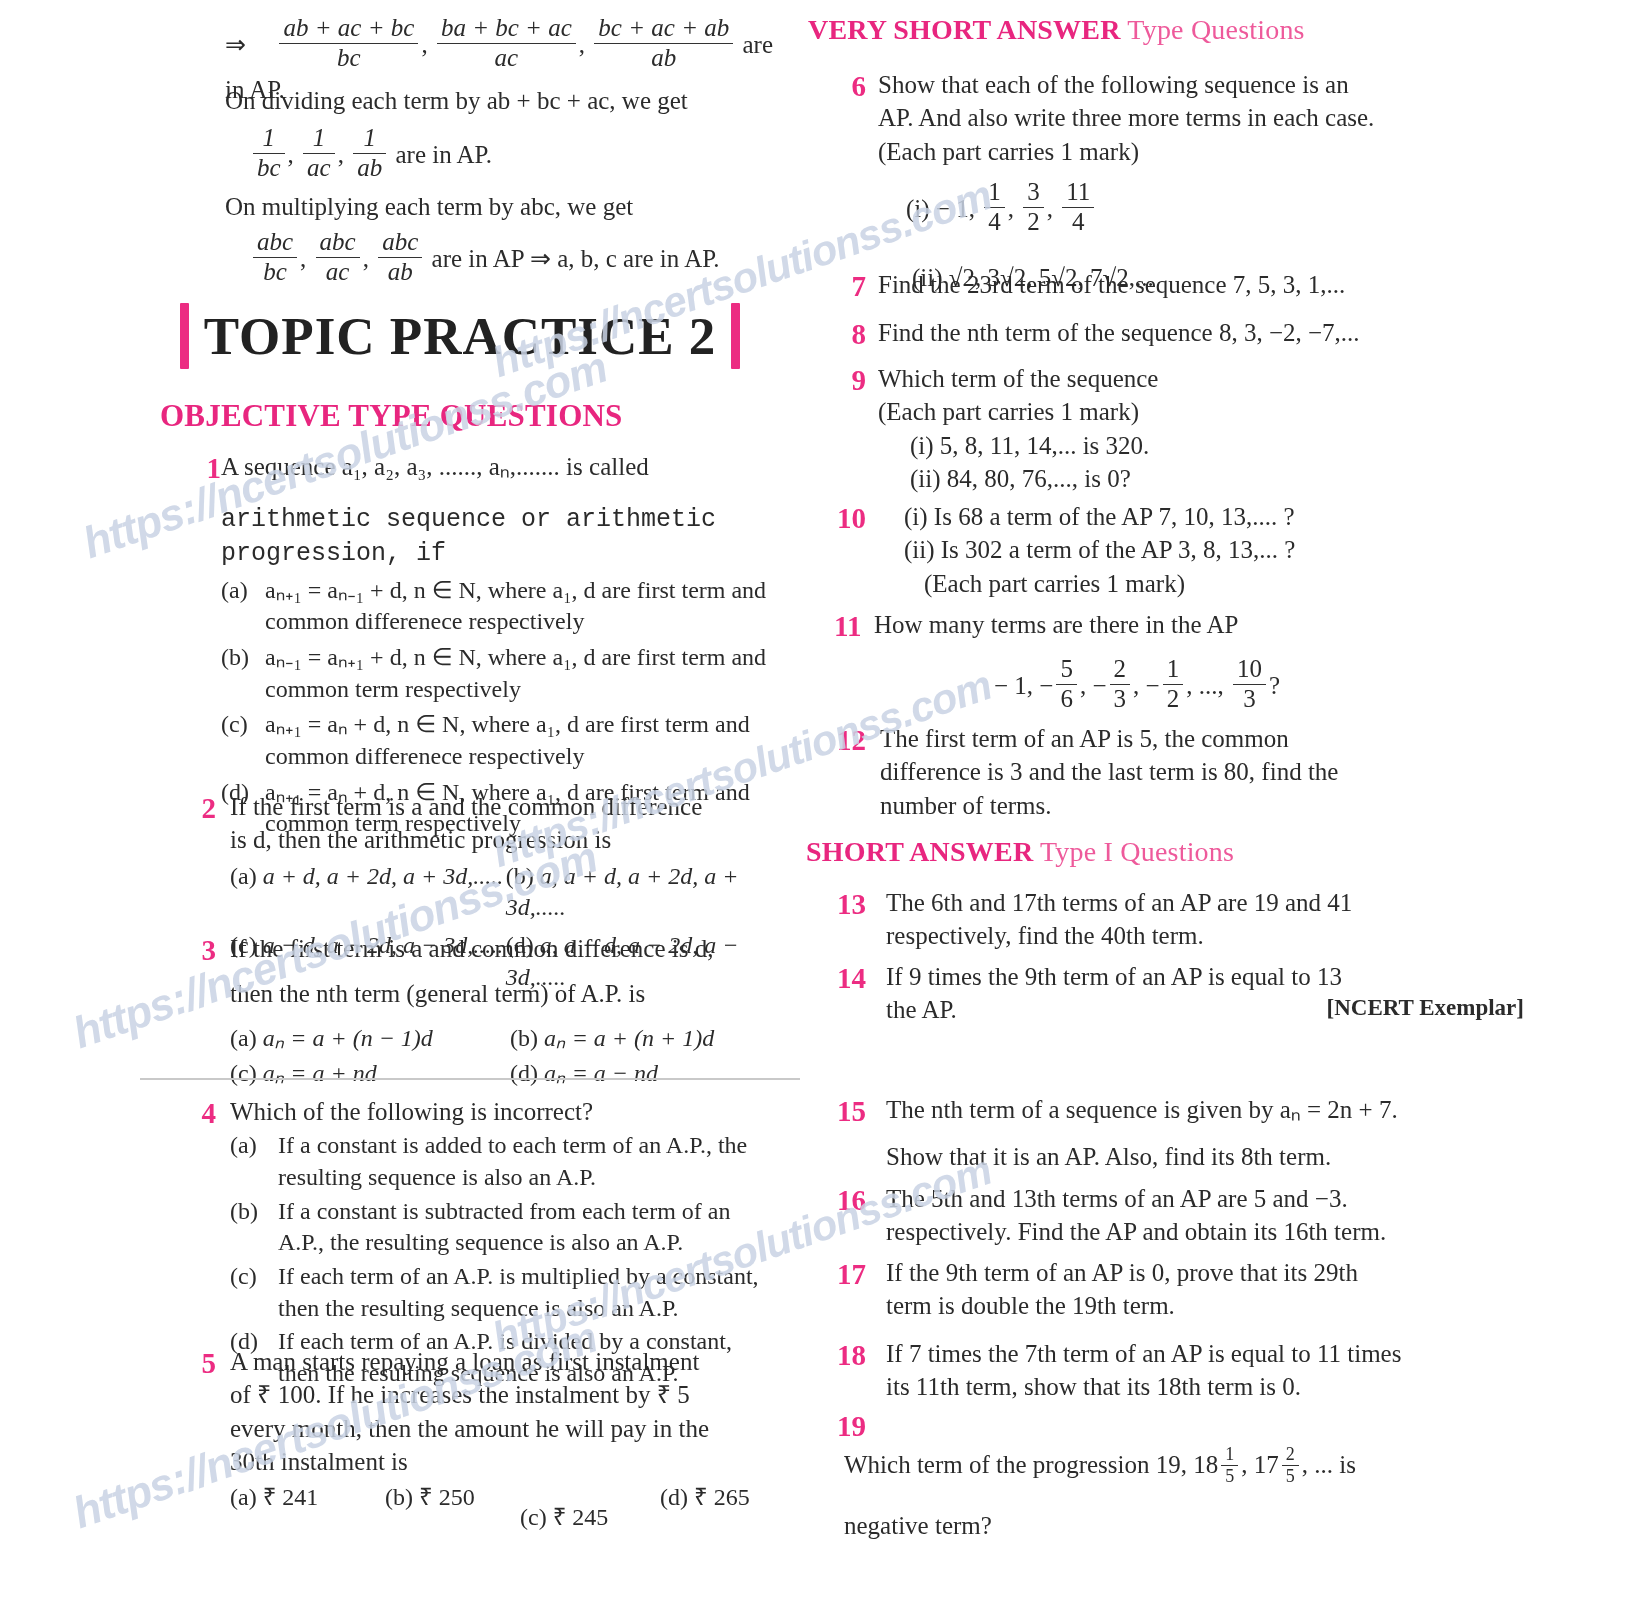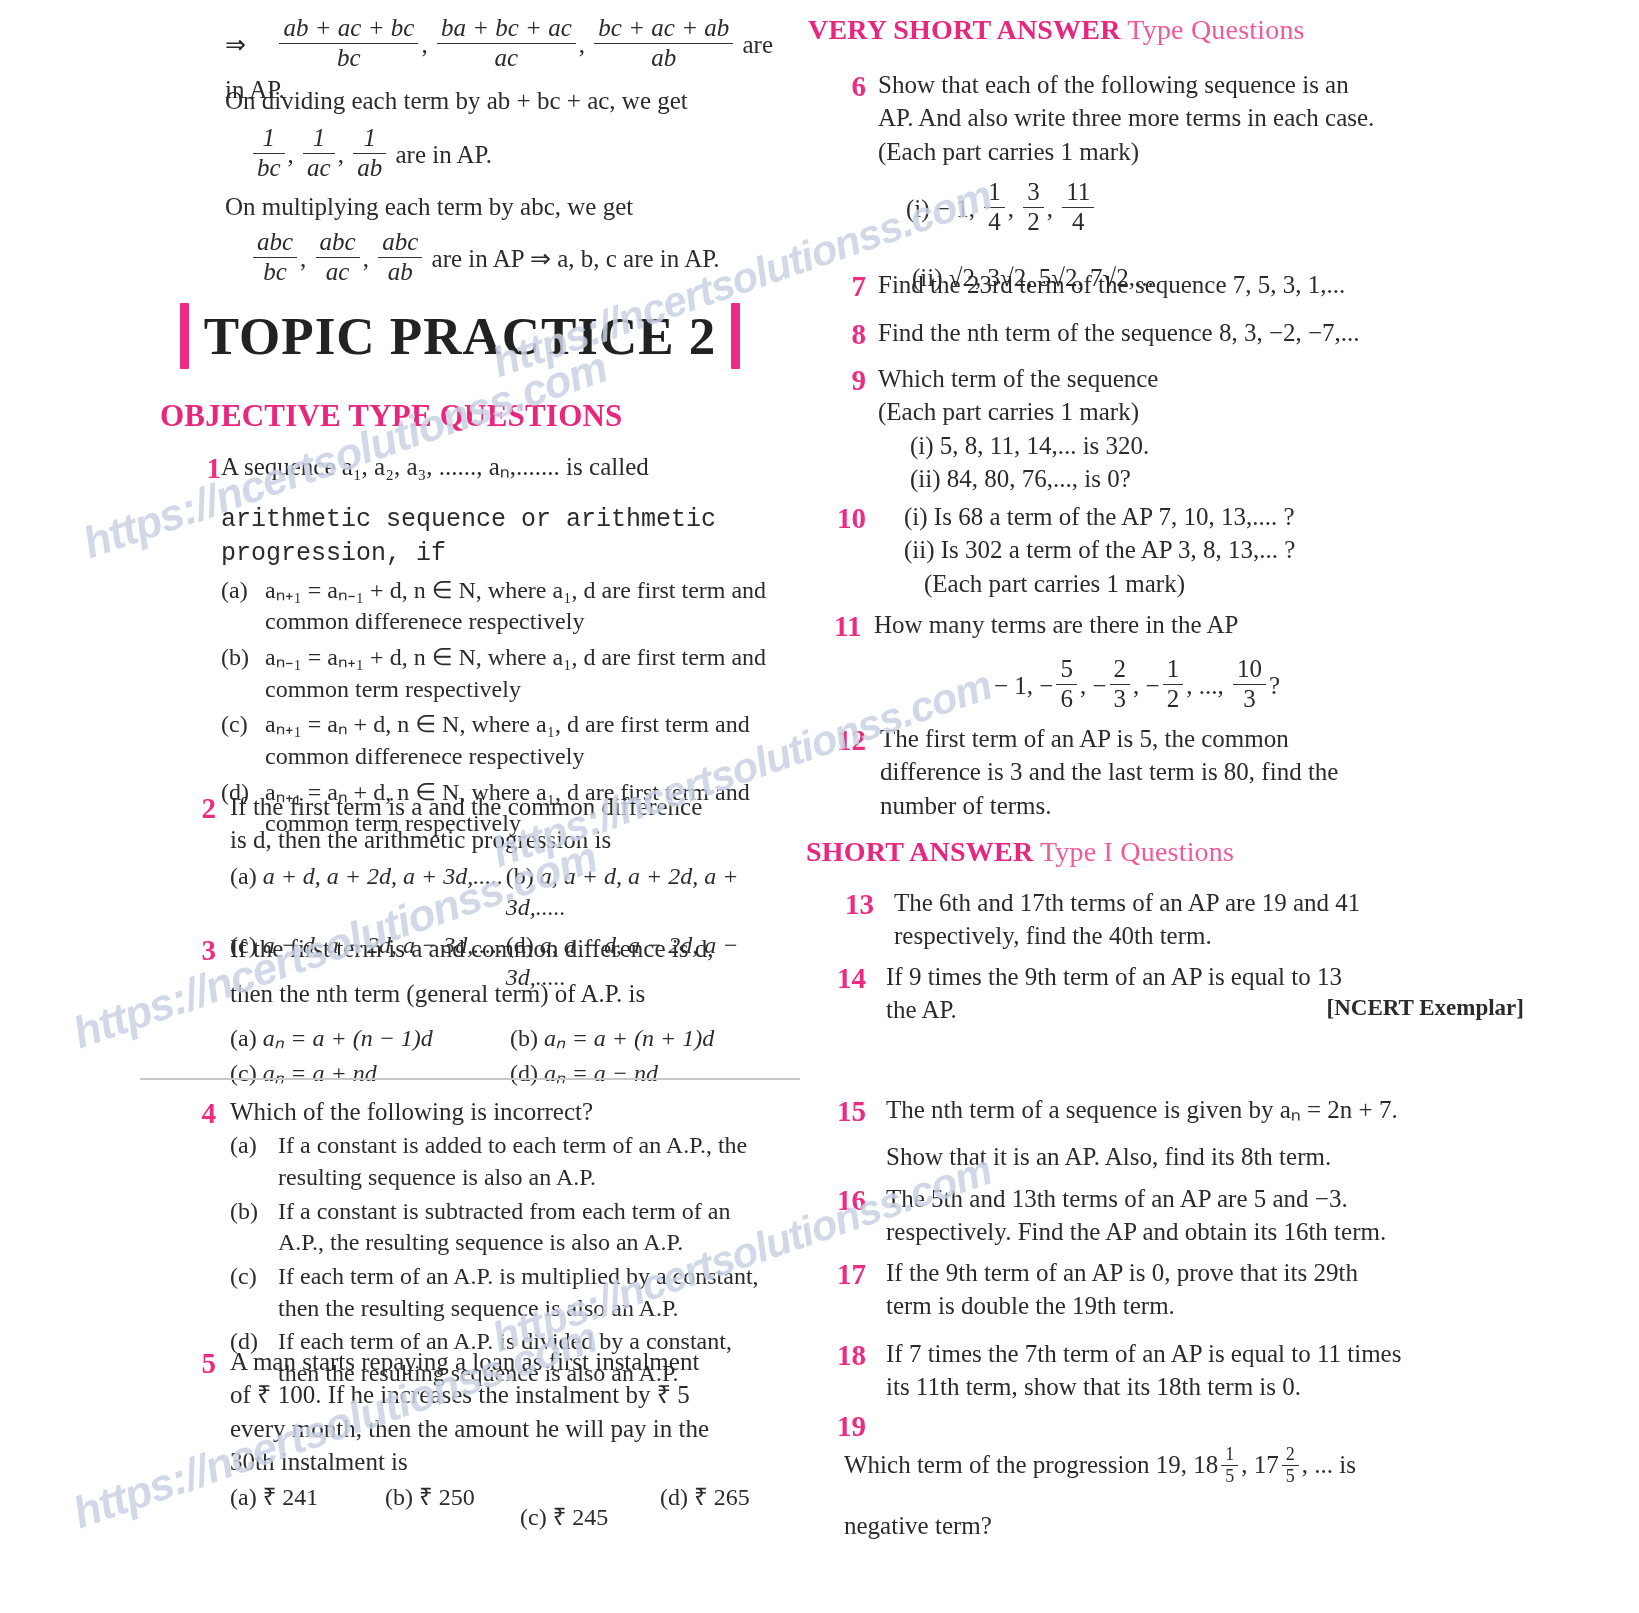--- a/index.html
+++ b/index.html
@@ -358,21 +358,21 @@
         <div>difference is 3 and the last term is 80, find the</div>
         <div>number of terms.</div>
       </div>
     </div>
 
     <div class="sect-title" style="position:absolute;left:6px;top:836px;white-space:nowrap;">
       <span class="strong">SHORT ANSWER</span>
       <span class="light">Type I Questions</span>
     </div>
 
-    <div class="q" style="left:32px;top:886px;width:690px;">
+    <div class="q" style="left:24px;top:886px;width:690px;">
       <div class="qnum" style="width:42px;">13</div>
       <div class="qbody" style="margin-left:20px;">
         <div>The 6th and 17th terms of an AP are 19 and 41</div>
         <div>respectively, find the 40th term.</div>
       </div>
     </div>
 
     <div class="q" style="left:24px;top:960px;width:700px;">
       <div class="qnum" style="width:42px;">14</div>
       <div class="qbody" style="margin-left:20px;width:618px;">

